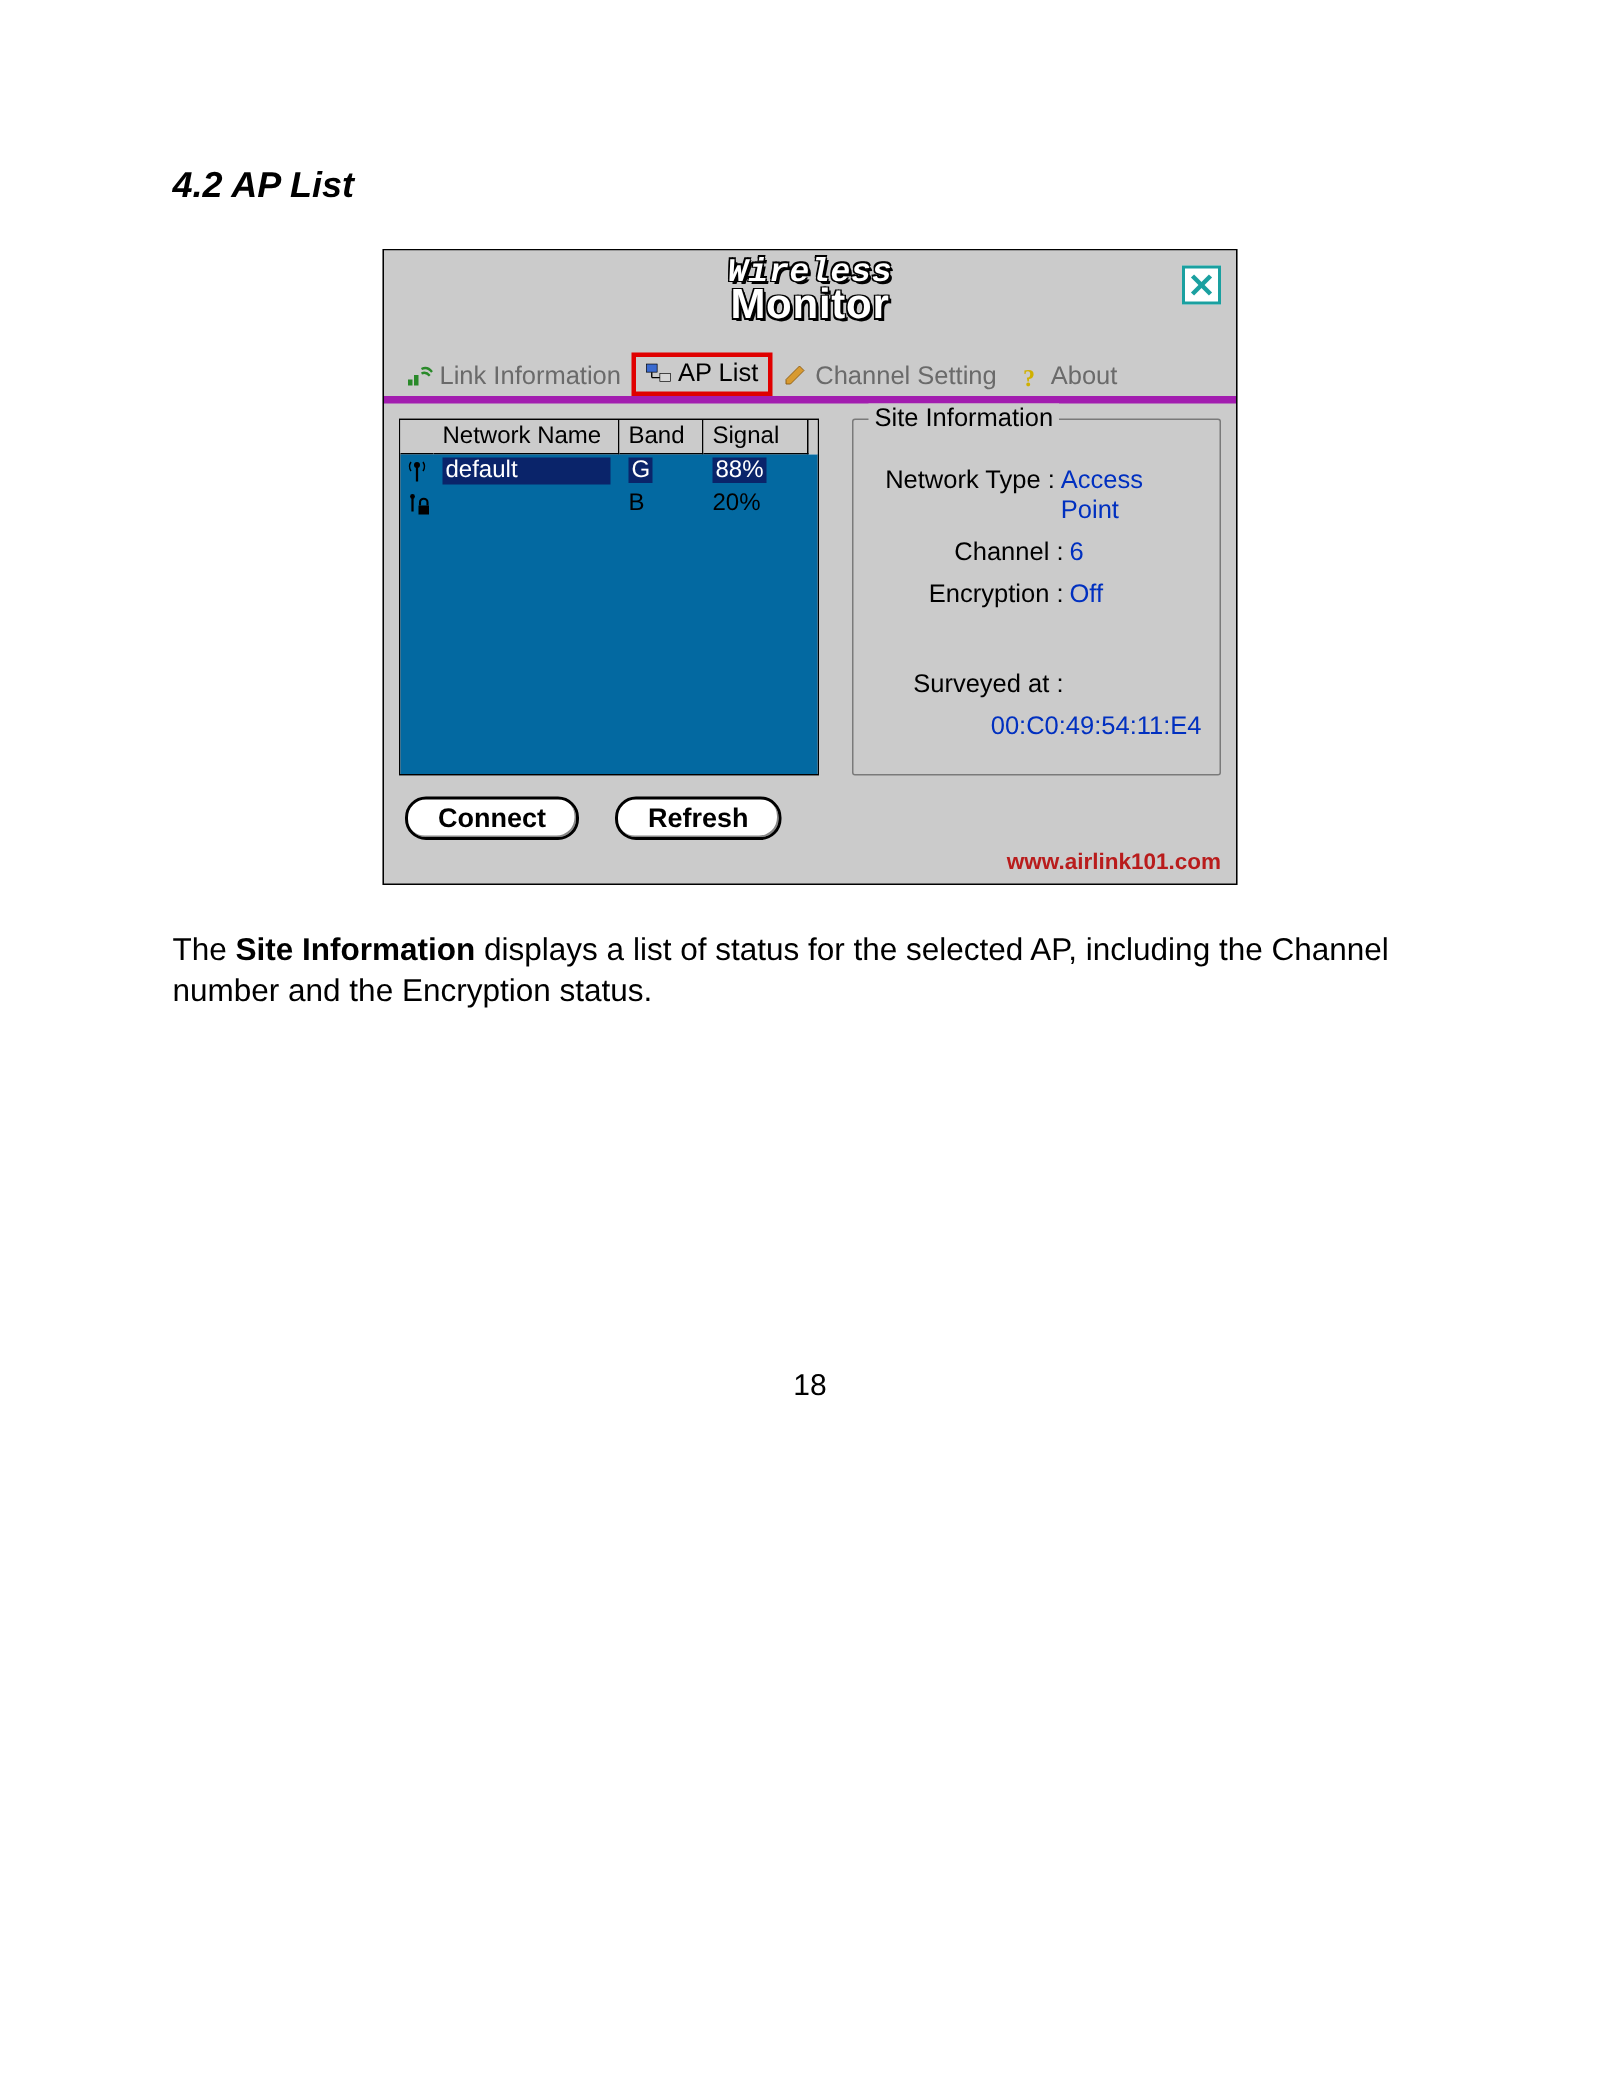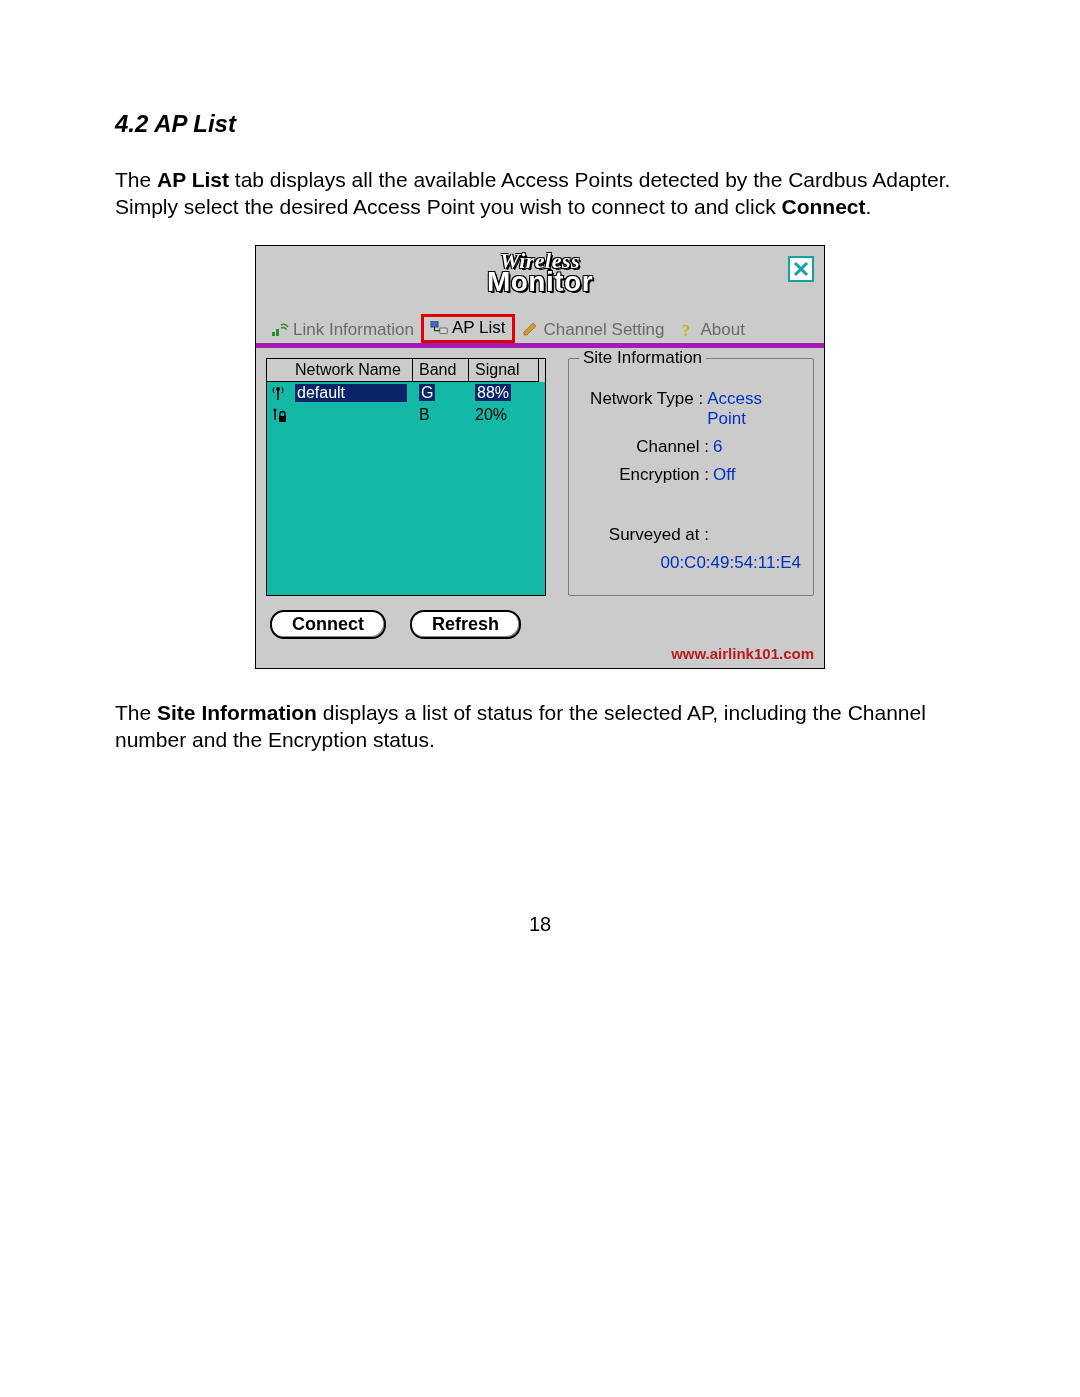--- a/index.html
+++ b/index.html
@@ -56,21 +56,21 @@
   }
   .logo {
     position: absolute;
     left: 50%;
     top: 4px;
     transform: translateX(-50%);
     text-align: center;
     line-height: 1;
   }
   .logo .wireless {
-    font-family: Liberation Serif, serif;
+    font-family: Liberation Mono, monospace;
     font-style: italic;
     font-weight: bold;
     font-size: 22px;
     color: #fff;
     text-shadow:
       -1px -1px 0 #000, 1px -1px 0 #000,
       -1px 1px 0 #000, 1px 1px 0 #000,
       2px 2px 0 #000;
     letter-spacing: 0.5px;
   }
@@ -166,21 +166,21 @@
     background: #cbcbcb;
   }
   .col-icon { width: 22px; border-right: 0 !important; border-bottom: 1px solid #000; }
   .col-name { flex: 0 0 124px; }
   .col-band { flex: 0 0 56px; text-align: left; }
   .col-signal { flex: 0 0 70px; }
   .list-body {
     flex: 1;
     font-family: "Microsoft Sans Serif", Tahoma, Arial, sans-serif;
     font-size: 16px;
-    background: #14b8a6;
+    background: #0369a1;
   }
   .list-row {
     display: flex;
     align-items: center;
     padding: 0;
   }
   .list-row .cell {
     padding: 2px 6px;
     box-sizing: border-box;
   }
@@ -262,23 +262,20 @@
   
   .sig-icon svg, .lock-icon svg, .ant-icon svg { display:block; }
 </style>
 </head>
 <body>
 
 <div class="page">
 
   <h2 class="section-heading">4.2 AP List</h2>
 
-  <p class="body-text">
-    <span>The </span><span class="bold">AP List</span><span> tab displays all the available Access Points detected by the Cardbus Adapter. Simply select the desired Access Point you wish to connect to and click </span><span class="bold">Connect</span><span>.</span>
-  </p>
 
   <div class="app-window">
 
     <div class="titlebar">
       <div class="logo">
         <div class="wireless">Wireless</div>
         <div class="monitor">Monitor</div>
       </div>
       <div class="close-btn">
         <svg width="16" height="16" viewBox="0 0 16 16">

